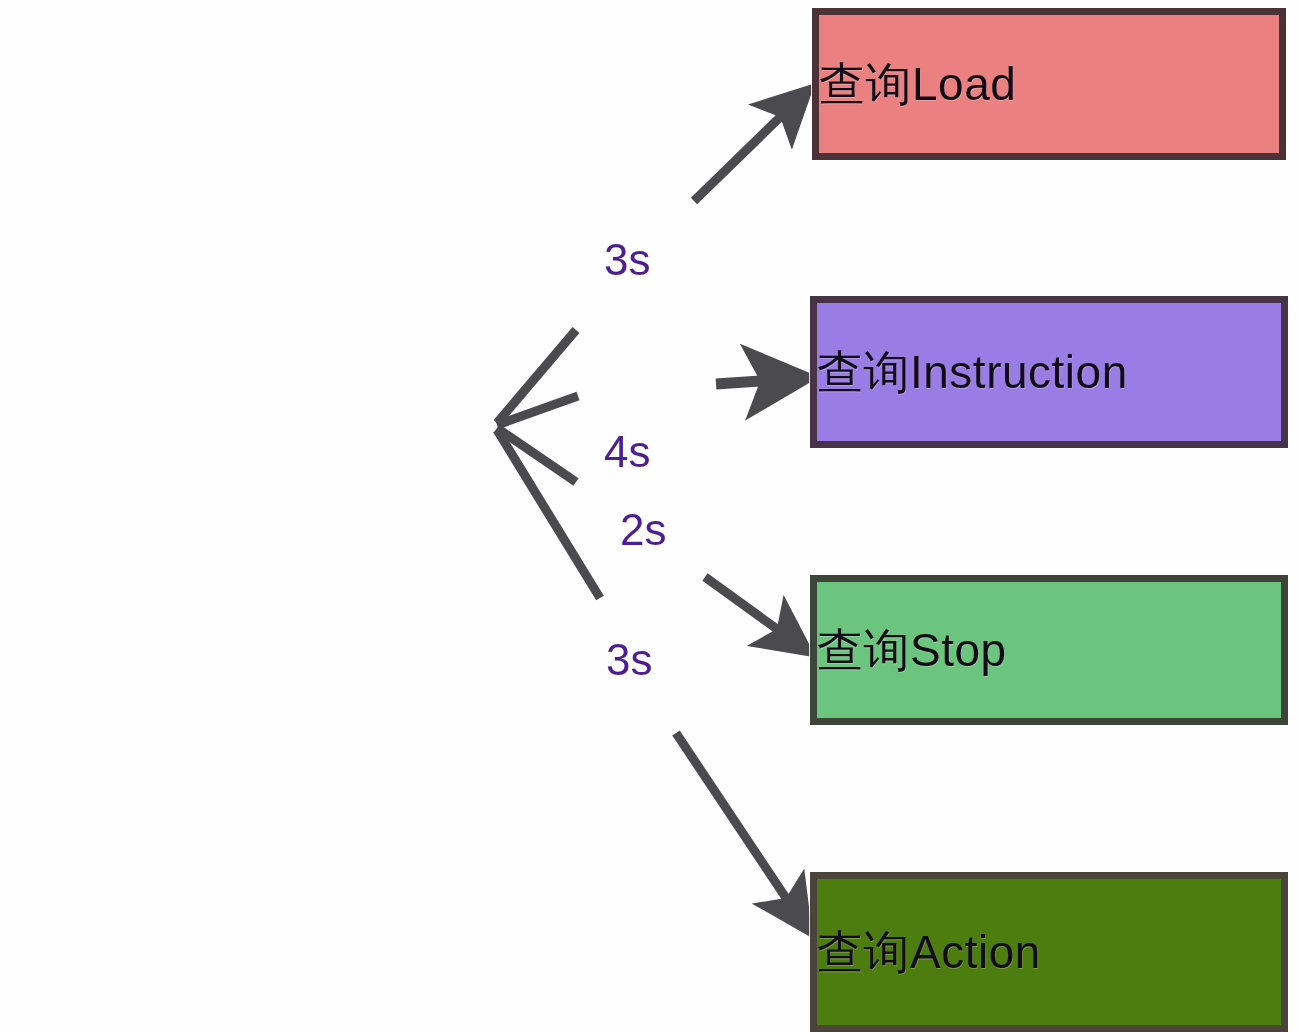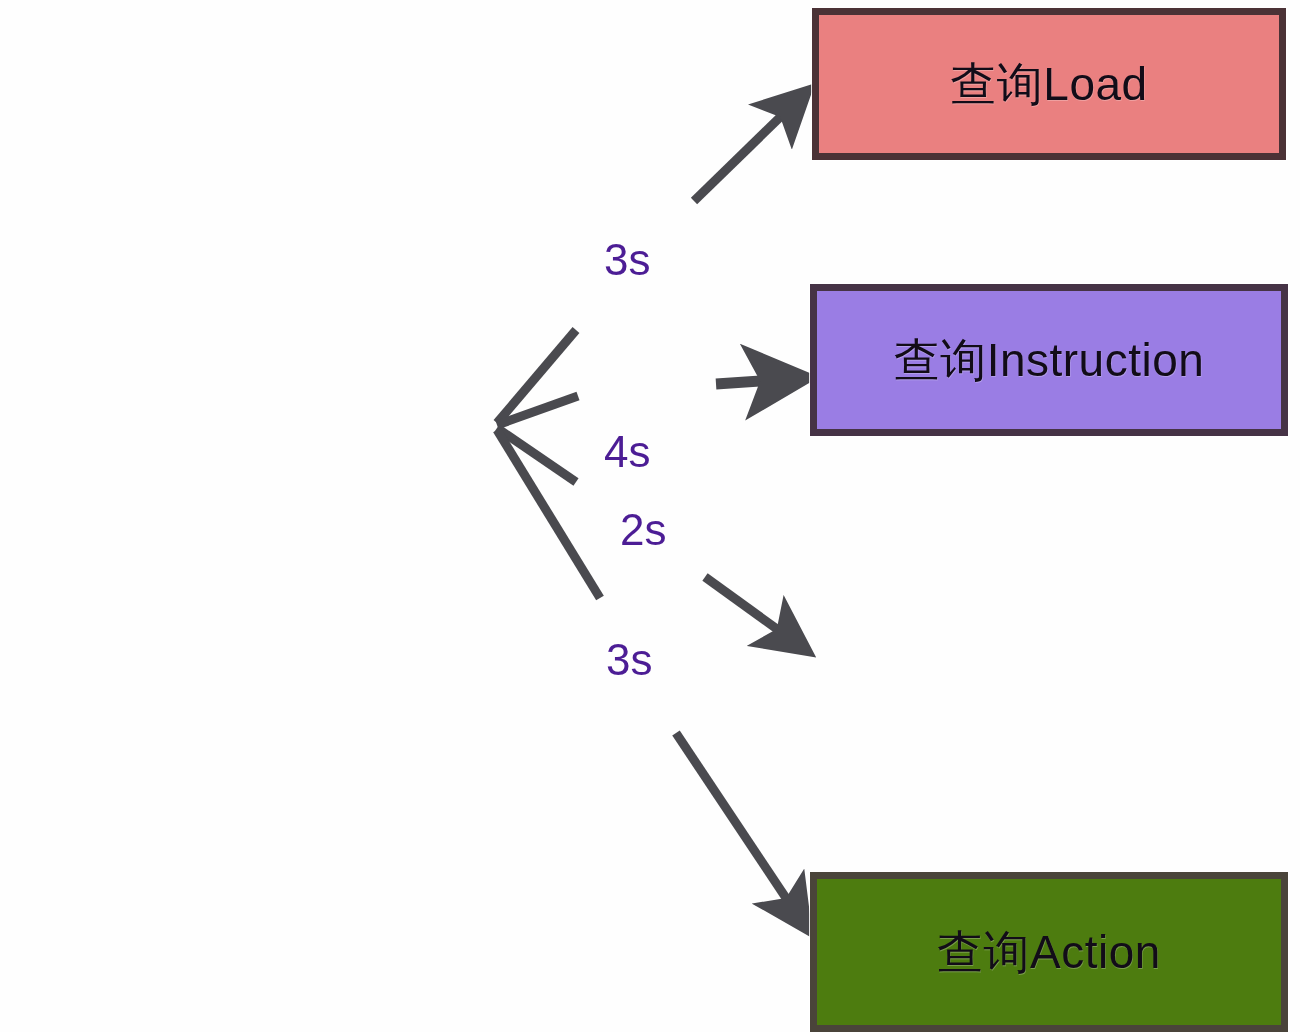--- a/index.html
+++ b/index.html
@@ -24,37 +24,36 @@
     top: 0;
     width: 1300px;
     height: 1032px;
     pointer-events: none;
   }
   .node {
     position: absolute;
     box-sizing: border-box;
     display: flex;
     align-items: center;
-    justify-content: center;
     border-style: solid;
     border-width: 7px;
     box-shadow: 0 0 0 1px rgba(255,255,255,0.85);
   }
   .node-label {
     font-size: 46px;
     line-height: 1;
     color: #120c18;
     letter-spacing: 0.5px;
     white-space: nowrap;
     text-shadow: 0.5px 0.5px 0 rgba(255,255,255,0.25);
   }
   
   #node-app        { left: 8px;   top: 348px; width: 484px;  height: 150px; }
   #node-load       { left: 812px; top: 8px;   width: 474px;  height: 152px; }
-  #node-instr      { left: 810px; top: 284px; width: 478px;  height: 152px; }
+  #node-instr      { left: 810px; top: 296px; width: 478px;  height: 152px; }
   #node-stop       { left: 810px; top: 575px; width: 478px;  height: 150px; }
   #node-action     { left: 810px; top: 872px; width: 478px;  height: 160px; }
 
   .edge-label {
     position: absolute;
     font-size: 44px;
     line-height: 1;
     color: #4c1d95;
     white-space: nowrap;
   }
@@ -93,20 +92,23 @@
 
 
   <div class="node" id="node-load" style="background:#ea8080; border-color:#4b3236;">
     <span class="node-label">查询Load</span>
   </div>
 
   <div class="node" id="node-instr" style="background:#9a7de4; border-color:#463346;">
     <span class="node-label">查询Instruction</span>
   </div>
 
+  <div class="node" id="node-stop" style="background:#6cc57e; border-color:#3d4438;">
+    <span class="node-label">查询Stop</span>
+  </div>
 
   <div class="node" id="node-action" style="background:#4d7c0f; border-color:#4a443a;">
     <span class="node-label">查询Action</span>
   </div>
 
   <span class="edge-label" id="lbl-3s-a">3s</span>
 
   <span class="edge-label" id="lbl-4s">4s</span>
 
   <span class="edge-label" id="lbl-2s">2s</span>

